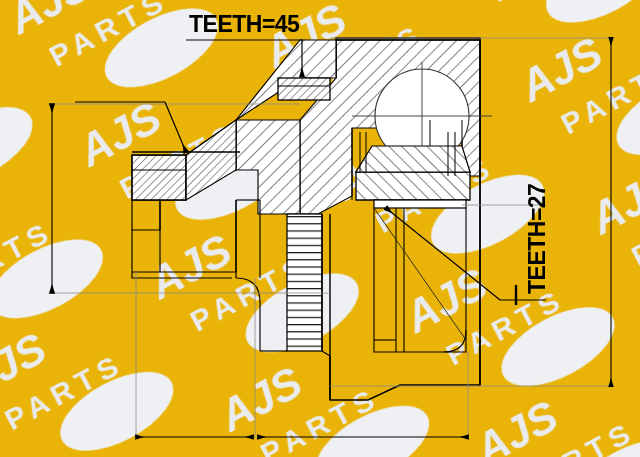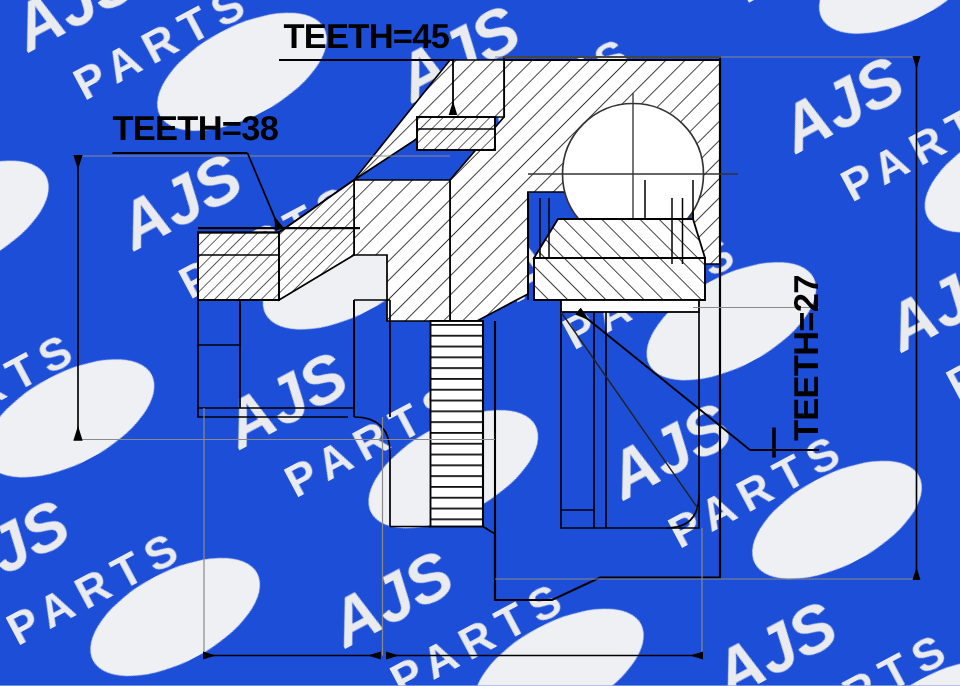--- a/index.html
+++ b/index.html
@@ -3,21 +3,21 @@
 <meta charset="utf-8">
 <style>
   html,body{margin:0;padding:0;background:#fff;}
   body{
     font-family:"Liberation Sans", sans-serif;
     width:640px;height:457px;overflow:hidden;
   }
   #stage{
     position:relative;
     width:640px;height:457px;
-    background:#1d4ed8;
+    background:#eab308;
     overflow:hidden;
   }
   #wm, #drawing, #labels{
     position:absolute;left:0;top:0;width:640px;height:457px;
   }
   #wm{z-index:1;}
   #drawing{z-index:2;}
   #labels{z-index:3;}
 
   .lbl{
@@ -192,17 +192,16 @@
         <path d="M546,300 L500,300"></path>
         <line x1="500" y1="300" x2="386" y2="208" marker-end="url(#arrS)"></line>
         <line x1="516" y1="285" x2="516" y2="305" stroke-width="2.4"></line>
       </g>
 
     </g>
   </svg>
 
   <div id="labels">
     <div class="lbl" id="lbl-45">TEETH=45</div>
-    <div class="lbl" id="lbl-38">TEETH=38</div>
     <div class="lbl" id="lbl-27">TEETH=27</div>
   </div>
 
 </div>
 
 </body></html>

